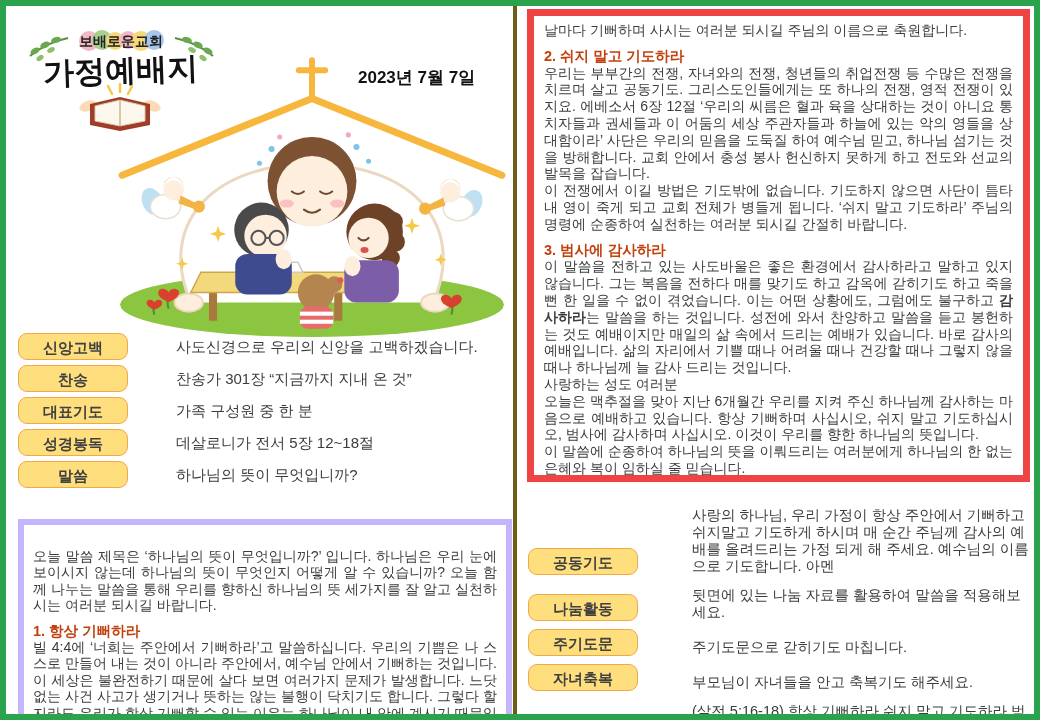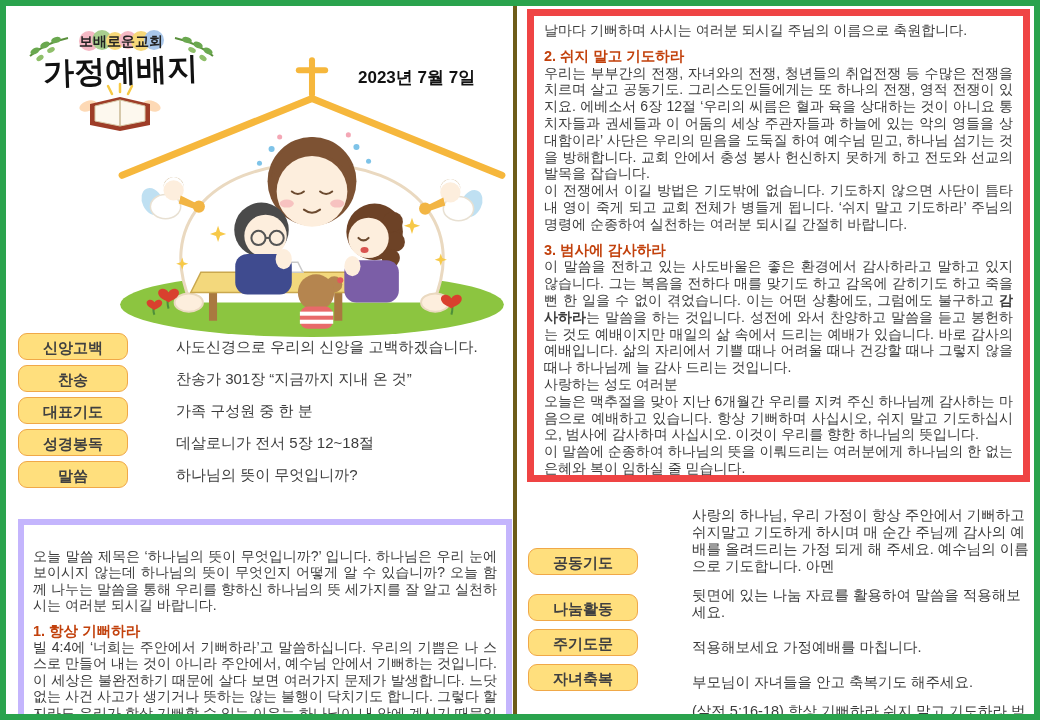--- a/index.html
+++ b/index.html
@@ -240,21 +240,21 @@
     <div class="row">
       <div class="tag">공동기도</div>
       <div class="row-text">사랑의 하나님, 우리 가정이 항상 주안에서 기뻐하고 쉬지말고 기도하게 하시며 매 순간 주님께 감사의 예배를 올려드리는 가정 되게 해 주세요. 예수님의 이름으로 기도합니다. 아멘</div>
     </div>
     <div class="row">
       <div class="tag">나눔활동</div>
       <div class="row-text">뒷면에 있는 나눔 자료를 활용하여 말씀을 적용해보세요.</div>
     </div>
     <div class="row">
       <div class="tag">주기도문</div>
-      <div class="row-text">적용해보세요 가정예배를 마칩니다.</div>
+      <div class="row-text">주기도문으로 갇히기도 마칩니다.</div>
     </div>
     <div class="row">
       <div class="tag">자녀축복</div>
       <div class="row-text">부모님이 자녀들을 안고 축복기도 해주세요.</div>
     </div>
     <div class="row">
       <div class="tag">신앙고백</div>
       <div class="row-text">(살전 5:16-18) 항상 기뻐하라 쉬지 말고 기도하라 범사에 감사하라 이것이 그리스도 예수 안에서 너희를 향하신 하나님의 뜻이니라</div>
     </div>
   </div>

